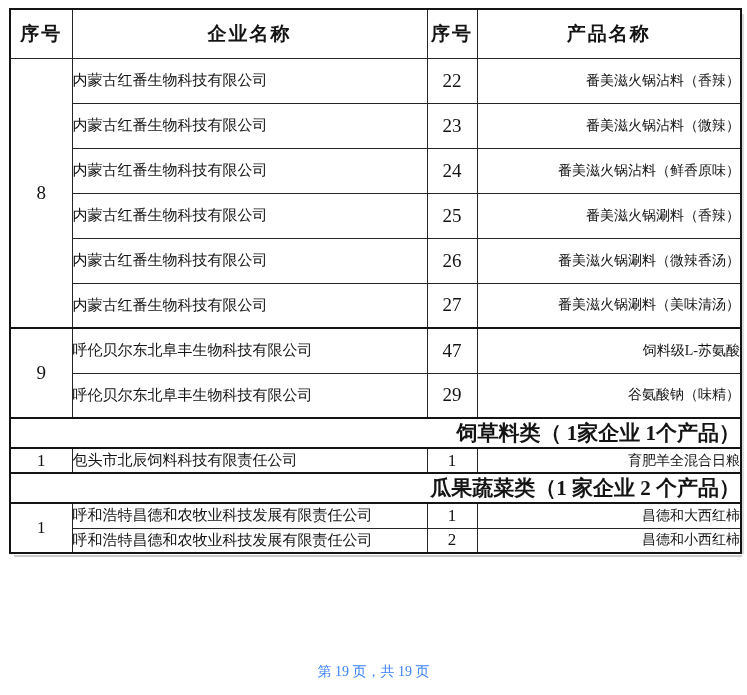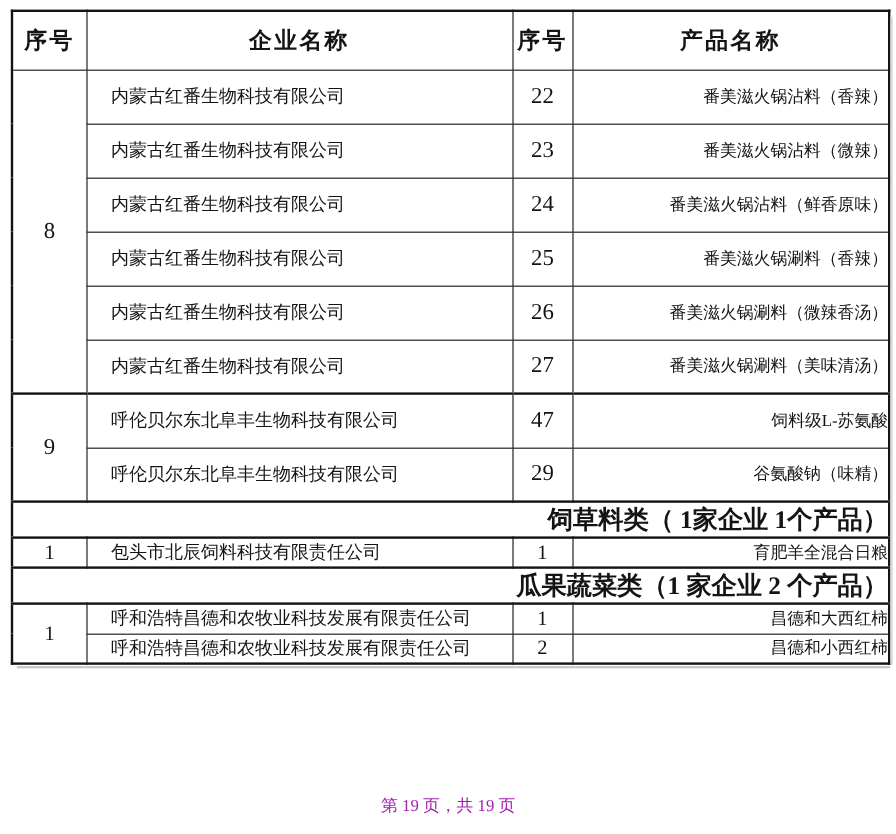--- a/index.html
+++ b/index.html
@@ -46,21 +46,21 @@
     font-size: 19px;
     border-bottom: 2px solid #141414;
     letter-spacing: 2px;
   }
   td.gnum {
     text-align: center;
     font-size: 19px;
   }
   td.company {
     text-align: left;
-    padding-left: 20px;
+    padding-left: 0;
     font-size: 15px;
     margin-left: 44px;
   }
   td.pnum {
     text-align: center;
     font-size: 19px;
   }
   td.product {
     text-align: right;
     font-size: 14px;
@@ -75,21 +75,21 @@
   tr.group-start td { border-top: 2px solid #141414; }
   tr.small td.company { font-size: 15px; font-family: Liberation Mono, monospace; }
   tr.small td.pnum, tr.small td.gnum { font-size: 17px; }
   tr.small td.product { font-size: 14px; padding-left: 38px; }
   .page-footer {
     position: absolute;
     left: 0; top: 663px;
     width: 747px;
     text-align: center;
     font-size: 14px;
-    color: #a21caf;
+    color: #3b82f6;
   }
   
   .scan-shadow-bottom {
     position: absolute;
     left: 14px; top: 555px;
     width: 728px; height: 2px;
     background: #cacaca;
   }
   .scan-shadow-right {
     position: absolute;

